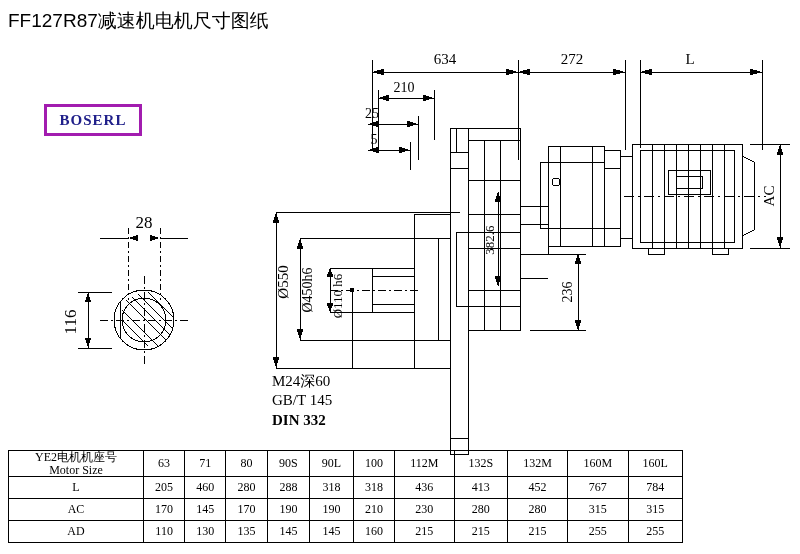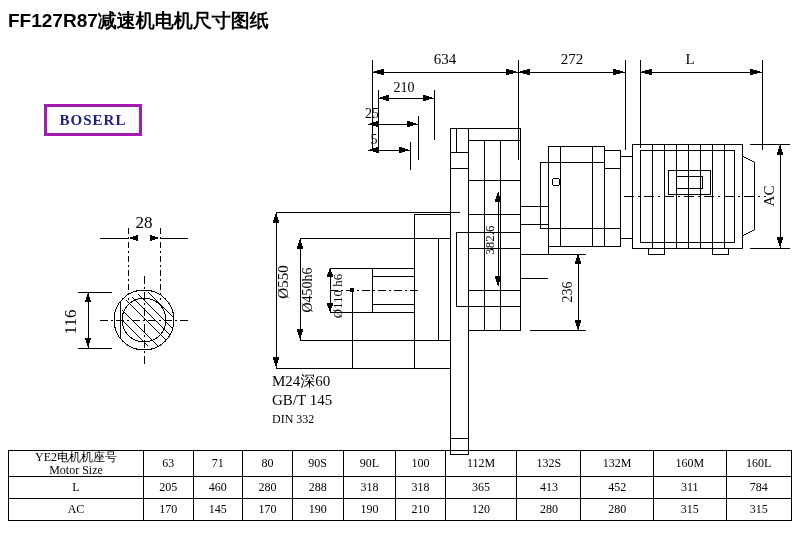--- a/index.html
+++ b/index.html
@@ -7,35 +7,35 @@
     width:800px;height:554px;
     background:#ffffff;
     font-family:"Liberation Serif", serif;
     color:#000;
     position:relative;
     overflow:hidden;
   }
   .title{
     position:absolute;left:8px;top:8px;
     font-family:"Liberation Sans", sans-serif;
-    font-weight:bold;font-size:19px;letter-spacing:0px;
+    font-weight:normal;font-size:19px;letter-spacing:0px;
   }
   .logo{
     position:absolute;left:44px;top:104px;
     width:92px;height:26px;
     border:3px solid #a21caf;
     color:#20208a;
     font-family:"Liberation Serif", serif;
     font-weight:bold;font-size:15px;
     display:flex;align-items:center;justify-content:center;
     letter-spacing:1px;
   }
   svg.drw{position:absolute;left:0;top:0;width:800px;height:554px;}
   .tbl{
-    position:absolute;left:8px;top:450px;width:784px;
+    position:absolute;left:8px;top:450px;width:675px;
     border-collapse:collapse;
     font-family:"Liberation Serif", serif;
     font-size:12px;
   }
   .tbl td{
     border:1px solid #000;
     text-align:center;
     height:21px;
     padding:0 2px;
   }
@@ -230,21 +230,21 @@
   <line x1="352" y1="290" x2="352" y2="368"></line>
   <circle cx="352" cy="290" r="2.5" fill="#000" stroke="none"></circle>
   <line x1="352" y1="368" x2="300" y2="368"></line>
 
   <line x1="330" y1="290" x2="420" y2="290" stroke-dasharray="8,3,2,3"></line>
   </g>
 </svg>
 
 <div style="position:absolute;left:272px;top:372px;font-size:15px;font-family:'Liberation Serif',serif;">M24深60</div>
 <div style="position:absolute;left:272px;top:392px;font-size:15px;font-family:'Liberation Serif',serif;">GB/T 145</div>
-<div style="position:absolute;left:272px;top:412px;font-size:12px;font-family:'Liberation Serif',serif;">DIN 332</div>
+<div style="position:absolute;left:272px;top:412px;font-size:15px;font-family:'Liberation Serif',serif;font-weight:bold;">DIN 332</div>
 
 <table class="tbl">
   <tbody>
     <tr>
       <td class="lbl two-line">
         <div>YE2电机机座号</div>
         <div>Motor Size</div>
       </td>
       <td class="hdr">63</td>
       <td class="hdr">71</td>
@@ -259,34 +259,48 @@
       <td class="hdr">160L</td>
     </tr>
     <tr>
       <td class="lbl">L</td>
       <td>205</td>
       <td>460</td>
       <td>280</td>
       <td>288</td>
       <td>318</td>
       <td>318</td>
-      <td>365</td>
+      <td>436</td>
       <td>413</td>
       <td>452</td>
-      <td>311</td>
+      <td>767</td>
       <td>784</td>
     </tr>
     <tr>
       <td class="lbl">AC</td>
       <td>170</td>
       <td>145</td>
       <td>170</td>
       <td>190</td>
       <td>190</td>
       <td>210</td>
-      <td>120</td>
+      <td>230</td>
       <td>280</td>
       <td>280</td>
       <td>315</td>
       <td>315</td>
     </tr>
+    <tr>
+      <td class="lbl">AD</td>
+      <td>110</td>
+      <td>130</td>
+      <td>135</td>
+      <td>145</td>
+      <td>145</td>
+      <td>160</td>
+      <td>215</td>
+      <td>215</td>
+      <td>215</td>
+      <td>255</td>
+      <td>255</td>
+    </tr>
   </tbody>
 </table>
 
 </body></html>

